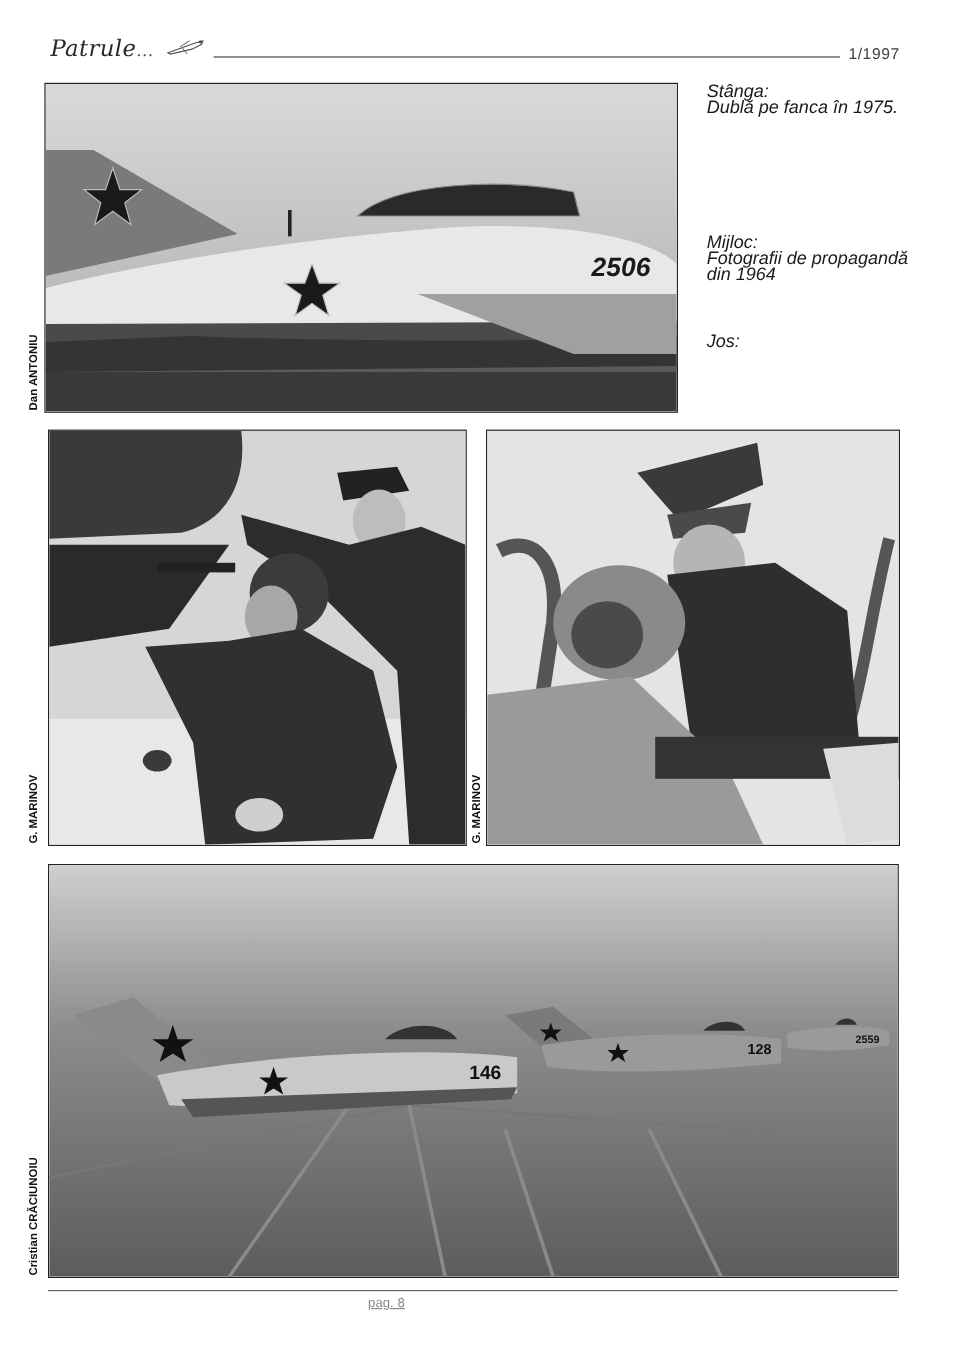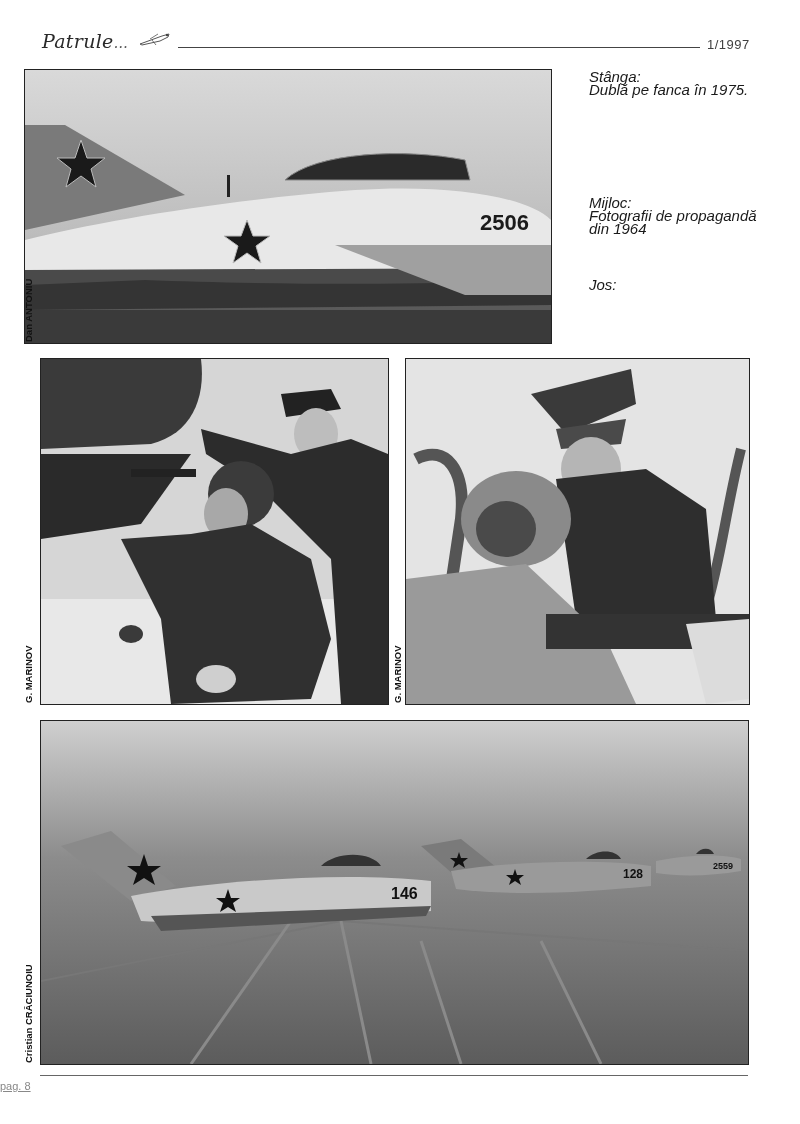--- a/index.html
+++ b/index.html
@@ -18,21 +18,21 @@
     .logo-plane { left: 138px; top: 31px; width: 34px; height: 16px; }
     .header-rule { left: 178px; top: 47px; width: 522px; height: 1px; background: #444; }
     .issue {
       left: 707px; top: 37px; font-family: Liberation Sans, sans-serif; font-size: 13px; color: #404040;
       letter-spacing: 0.5px;
     }
 
     
     .photo { border: 1px solid #222; overflow: hidden; }
     .photo svg { display: block; width: 100%; height: 100%; }
-    .p-top { left: 24px; top: 69px; width: 526px; height: 273px; }
+    .p-top { left: 37px; top: 69px; width: 526px; height: 273px; font-style: italic; }
     .p-left { left: 40px; top: 358px; width: 347px; height: 345px; }
     .p-right { left: 405px; top: 358px; width: 343px; height: 345px; }
     .p-bottom { left: 40px; top: 720px; width: 707px; height: 343px; }
 
     
     .credit {
       font-size: 9.5px; font-weight: bold; color: #111; white-space: nowrap;
       transform: rotate(-90deg); transform-origin: left top;
     }
     .cr-top { left: 23px; top: 342px; }
@@ -43,21 +43,21 @@
     
     .captions { left: 589px; top: 70px; width: 170px; }
     .cap { font-style: italic; font-size: 15px; line-height: 13px; color: #1a1a1a; position: absolute; width: 170px; }
     .cap .head { display: block; }
     .cap-1 { top: 0px; }
     .cap-2 { top: 102px; margin-top: 24px; }
     .cap-3 { top: 208px; }
 
     
     .footer-rule { left: 40px; top: 1075px; width: 708px; height: 1px; background: #666; }
-    .page-num { left: 0; width: 644px; top: 1080px; font-size: 11px; color: #888; text-decoration: underline; }
+    .page-num { left: 0; width: 644px; top: 1080px; text-align: center; font-size: 11px; color: #888; text-decoration: underline; }
   </style>
 </head>
 <body>
 
 <div class="abs logo">
   <span>Patrule</span><span class="logo-dots">...</span>
 </div>
 <div class="abs logo-plane">
   <svg viewBox="0 0 34 16" width="34" height="16">
     <path d="M2 13 L24 5 L31 3 L30 6 L22 10 L4 14 Z" fill="none" stroke="#555" stroke-width="1"></path>

